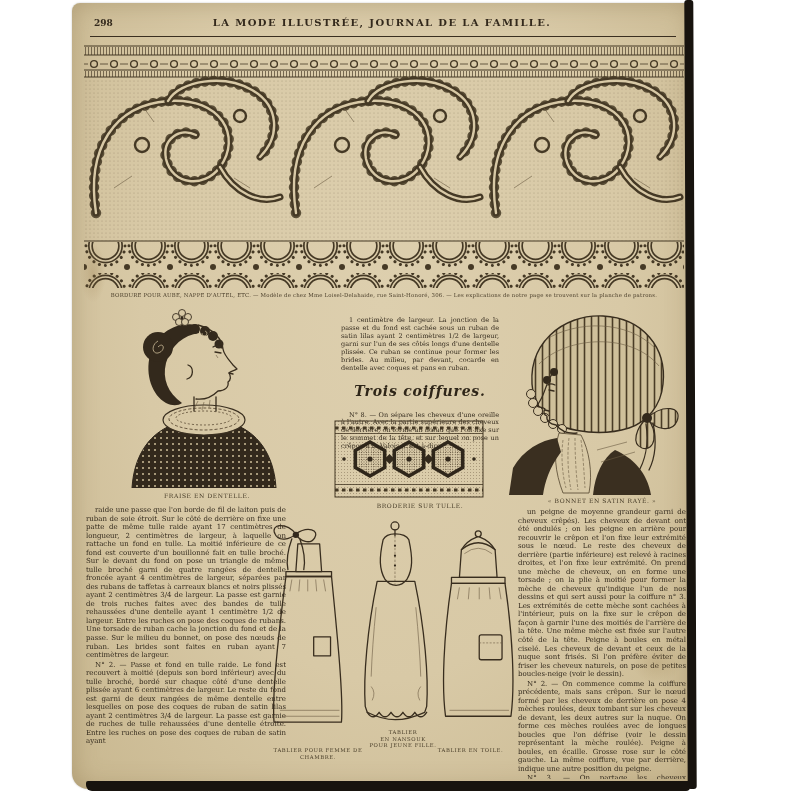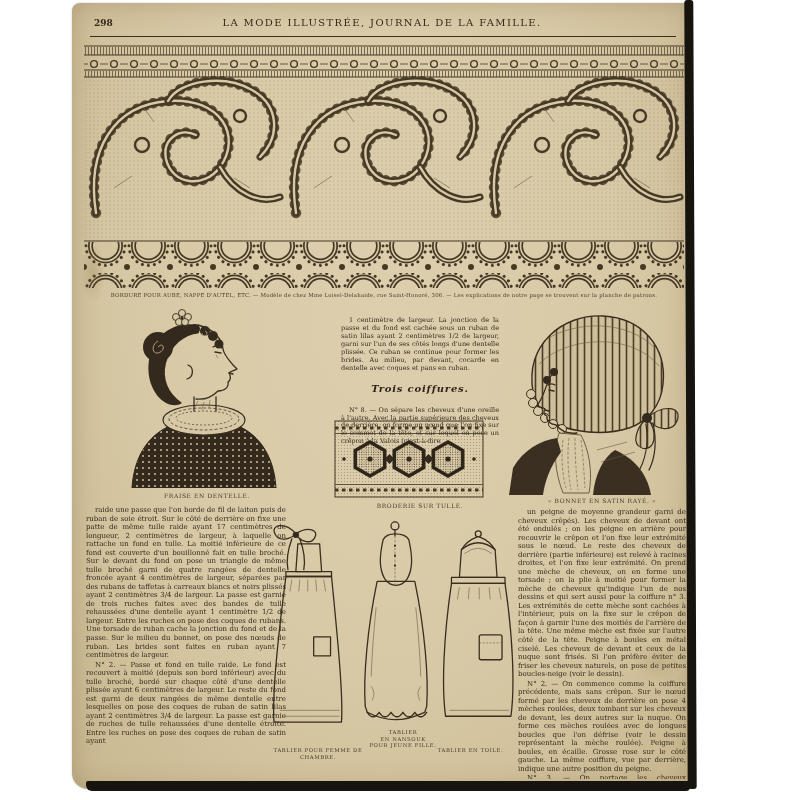--- a/index.html
+++ b/index.html
@@ -11,31 +11,31 @@
          border-radius:8px 4px 10px 16px;
          box-shadow:inset 0 0 26px rgba(120,96,58,.35), 0 0 2px rgba(0,0,0,.25);}
   .edge-right{position:absolute;left:686px;top:0px;width:9px;height:789px;background:#17130e;
               border-radius:3px;transform:rotate(-0.25deg);}
   .edge-bottom{position:absolute;left:86px;top:781px;width:604px;height:10px;background:#17130e;
                border-radius:2px 2px 4px 6px;}
   .stain{position:absolute;border-radius:50%;pointer-events:none;}
 
   .pageno{position:absolute;left:22px;top:15px;font-size:9px;font-weight:bold;color:#33291c;}
   .masthead{position:absolute;left:0;top:14px;width:100%;text-align:center;font-size:10px;
-            font-weight:normal;letter-spacing:1.4px;color:#33291c;}
+            font-weight:bold;letter-spacing:1.4px;color:#33291c;}
   .headrule{position:absolute;left:18px;top:33px;width:586px;height:0;border-top:1.6px solid #3a2f20;}
 
   .lace-wrap{position:absolute;left:12px;top:40px;width:600px;height:245px;}
   .cap{position:absolute;text-align:center;color:#453a26;font-size:6px;letter-spacing:.6px;line-height:1.25;}
   .lace-cap{left:20px;top:289px;width:584px;font-size:5.4px;letter-spacing:.2px;color:#4a3e2a;}
 
   .col-center{position:absolute;left:258px;top:303px;width:180px;font-size:6.5px;line-height:1.22;
               color:#332a1d;text-align:justify;}
   .col-center p{margin:11px;text-indent:8px;}
-  .sect-head{text-align:center;font-weight:bold;font-style:italic;font-size:10px;letter-spacing:.8px;
+  .sect-head{text-align:center;font-weight:bold;font-style:italic;font-size:14px;letter-spacing:.8px;
              margin:7px 0 5px 0;color:#2e2518;}
 
   .textcol{position:absolute;font-size:7px;line-height:1.22;color:#332a1d;text-align:justify;overflow:hidden;}
   .textcol p{margin:0 0 1px 0;text-indent:9px;}
   .leftcol{left:14px;top:503px;width:200px;height:247px;}
   .rightcol{left:412px;top:505px;width:202px;height:271px;}
   .indent-spacer{float:left;width:34px;height:238px;margin-top:36px;}
 
   .ln{fill:none;stroke:#382d1e;stroke-width:1.3;stroke-linecap:round;stroke-linejoin:round;}
   .lt{fill:none;stroke:#6a5a42;stroke-width:.6;}

